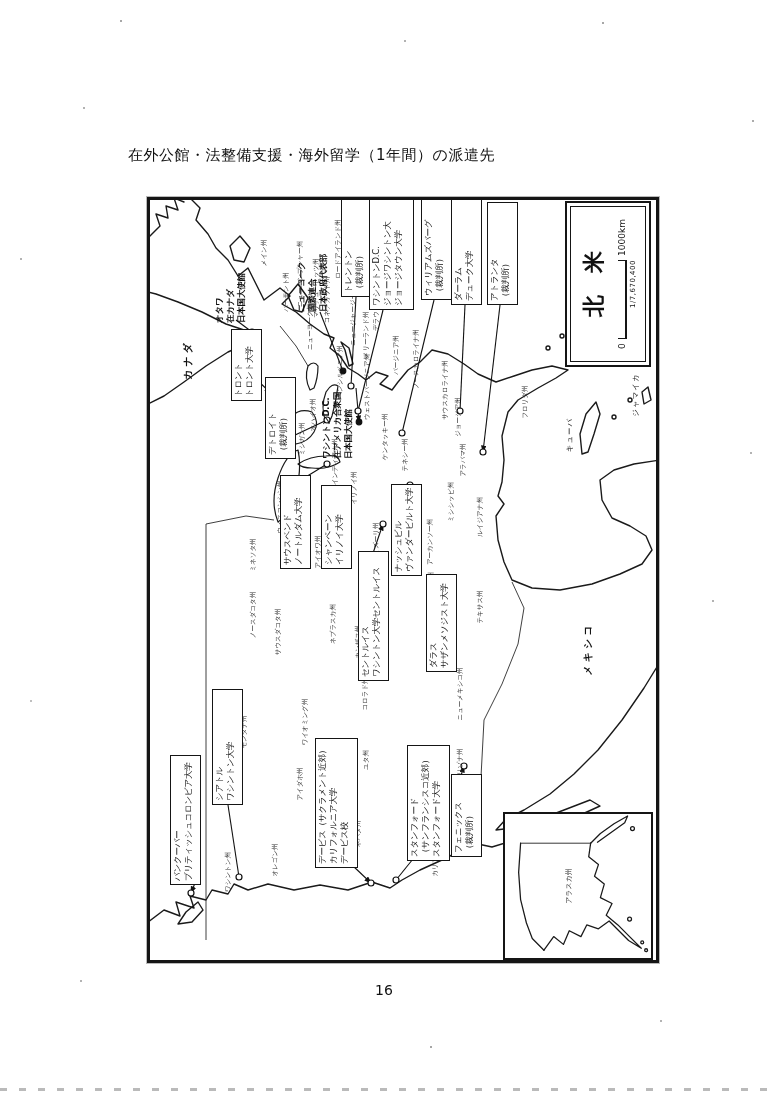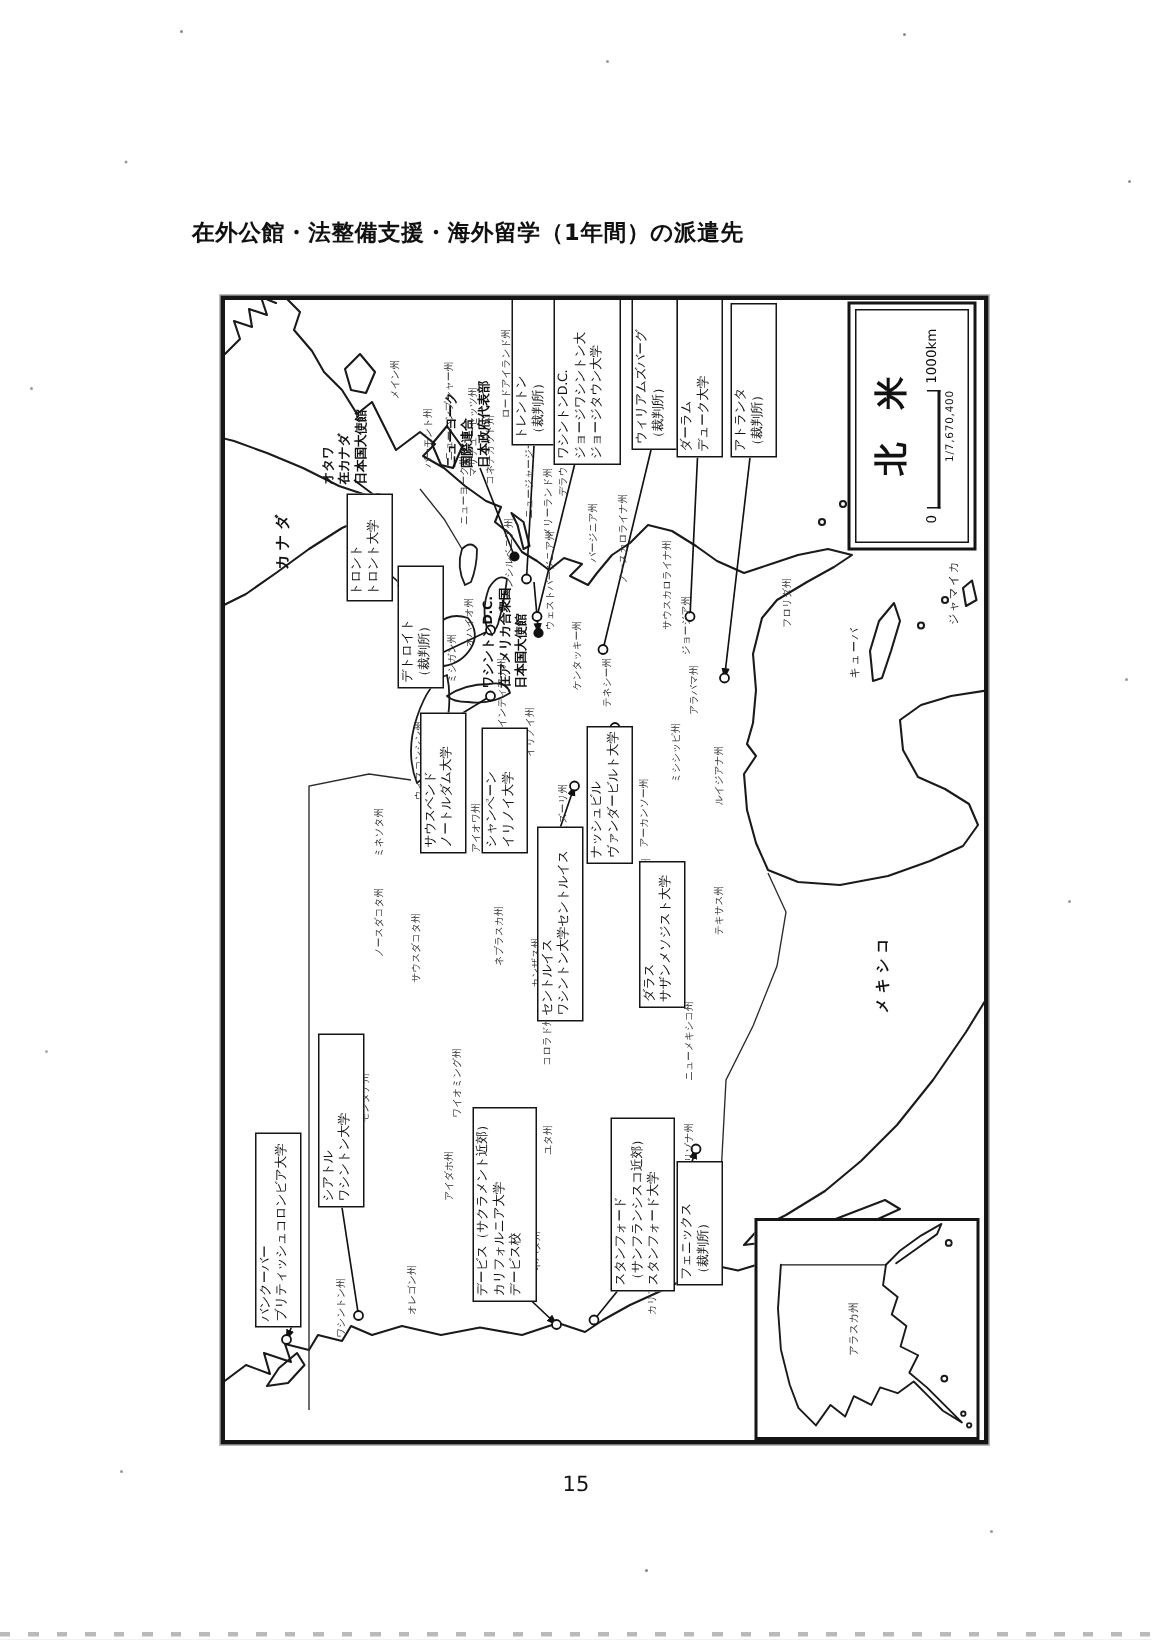--- a/index.html
+++ b/index.html
@@ -1,18 +1,18 @@
 <!DOCTYPE html>
 <html><head>
 <meta charset="utf-8">
 <style>
   html,body{margin:0;padding:0;background:#e8e8e8;}
   .page{position:relative;width:768px;height:1093px;background:#ffffff;overflow:hidden;
         font-family:"DejaVu Sans","Liberation Sans",sans-serif;color:#111;}
-  .doc-title{position:absolute;left:128px;top:146px;font-size:15px;font-weight:bold;letter-spacing:.5px;}
+  .doc-title{position:absolute;left:128px;top:146px;font-size:15px;font-weight:normal;letter-spacing:.5px;}
   .page-number{position:absolute;left:0;right:0;top:982px;text-align:center;font-size:14px;}
   
   .map-frame{position:absolute;left:147px;top:197px;width:512px;height:766px;
              border:3px solid #151515;box-sizing:border-box;background:#fff;overflow:hidden;
              box-shadow:0 0 0 1px #b9b9b9;}
   
   .map-world{position:absolute;left:0;top:760px;width:760px;height:506px;
              transform:rotate(-90deg);transform-origin:0 0;}
   .mw-svg{position:absolute;left:0;top:0;width:760px;height:506px;}
   
@@ -300,16 +300,16 @@
         <span class="state-label" style="left: 110px; top: 285px;">カリフォルニア州</span>
         <span class="state-label" style="left: 195px; top: 310px;">アリゾナ州</span>
         <span class="state-label" style="left: 266px; top: 310px;">ニューメキシコ州</span>
         <span class="state-label" style="left: 368px; top: 281px;">オクラホマ州</span>
         <span class="state-label" style="left: 353px; top: 330px;">テキサス州</span>
         <span class="state-label" style="left: 88px; top: 78px;">ワシントン州</span>
         <span class="state-label" style="left: 100px; top: 125px;">オレゴン州</span>
       </div>
   </div>
 
-  <div class="page-number">15</div>
+  <div class="page-number">16</div>
   <div class="noise"></div>
   <div class="scan-dashes"></div>
 </div>
 
 </body></html>

